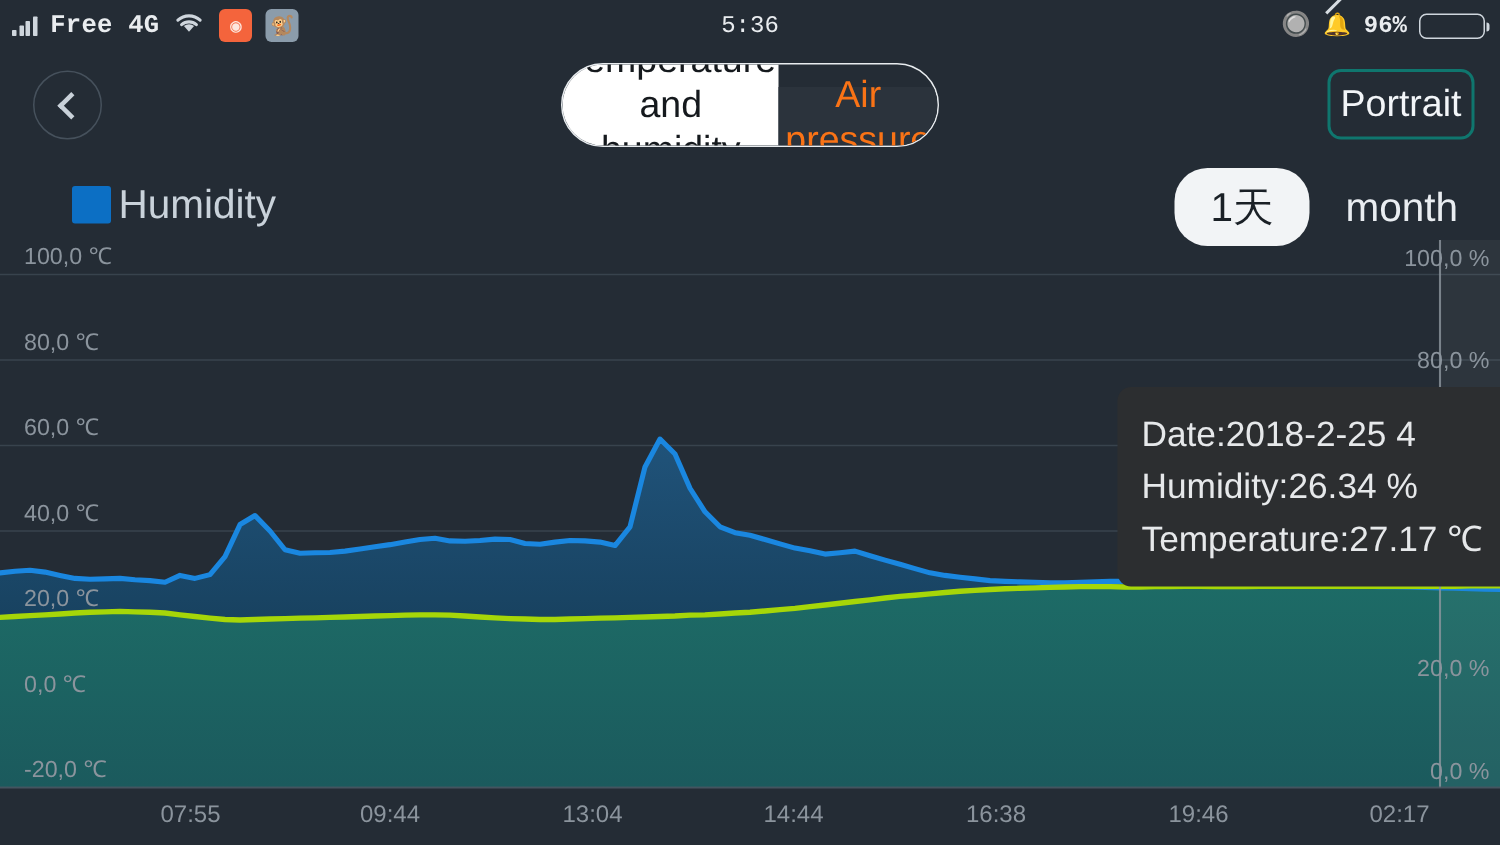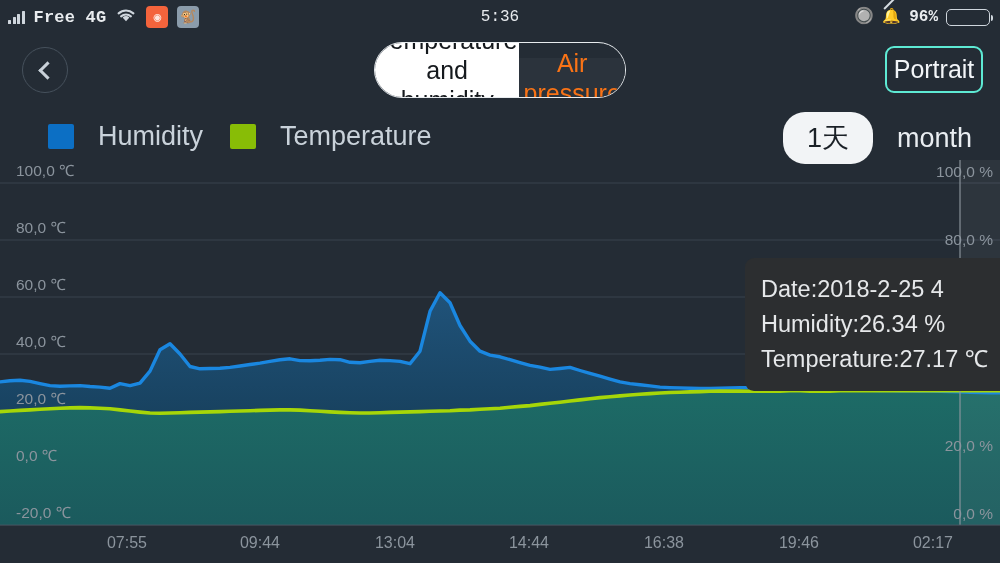--- a/index.html
+++ b/index.html
@@ -47,28 +47,28 @@
     position: absolute; left: 374px; top: 42px; width: 252px; height: 56px;
     border-radius: 28px; overflow: hidden; display: flex; background: #242c35;
     border: 1.5px solid #e8ecef;
   }
   .seg { flex: 1; display: flex; align-items: center; justify-content: center; text-align: center; font-size: 25px; line-height: 30px; padding: 0 2px; }
   .seg.active { background: #ffffff; color: #15191d; }
   .seg.inactive { background: #2b333c; color: #f97316; margin-top: 15px; }
 
   .portrait {
     position: absolute; right: 17px; top: 46px; width: 98px; height: 47px;
-    border: 2px solid #5eead4; border-radius: 9px;
+    border: 2px solid #0f766e; border-radius: 9px;
     display: flex; align-items: center; justify-content: center;
     color: #f2f5f8; font-size: 25px;
   }
 
   
   .legend { position: absolute; left: 48px; top: 121px; display: flex; align-items: center; gap: 27px; }
-  .lg { display: flex; align-items: center; gap: 24px; }
+  .lg { display: flex; align-items: center; gap: 5px; }
   .lg .swatch { width: 26px; height: 25px; border-radius: 2px; }
   .lg .lbl { font-size: 27px; color: #c9d2da; }
 
   
   .ranges { position: absolute; right: 14px; top: 112px; display: flex; align-items: center; gap: 10px; text-align: right; }
   .range { font-size: 27px; color: #e9edf1; padding: 8px 14px; border-radius: 22px; }
   .range.active { background: #f2f4f6; color: #1a2026; padding: 8px 24px; font-weight: normal; }
 
   
   .chart { position: absolute; left: 0; top: 160px; width: 904px; height: 403px; }
@@ -127,24 +127,20 @@
     <div class="seg active">Temperature and humidity</div>
     <div class="seg inactive">Air pressure</div>
   </div>
 
   <div class="portrait">Portrait</div>
 
   <div class="legend">
     <div class="lg">
       <span class="swatch" style="background:#0c6fc4"></span>
       <span class="lbl">Humidity</span>
-    </div>
-    <div class="lg">
-      <span class="swatch" style="background:#88bd06"></span>
-      <span class="lbl">Temperature</span>
     </div>
   </div>
 
   <div class="ranges">
     <div class="range active">1天</div>
     <div class="range">month</div>
   </div>
 
   <div class="chart">
     <svg id="chart-svg" width="1000" height="403" viewBox="0 0 1000 403">

